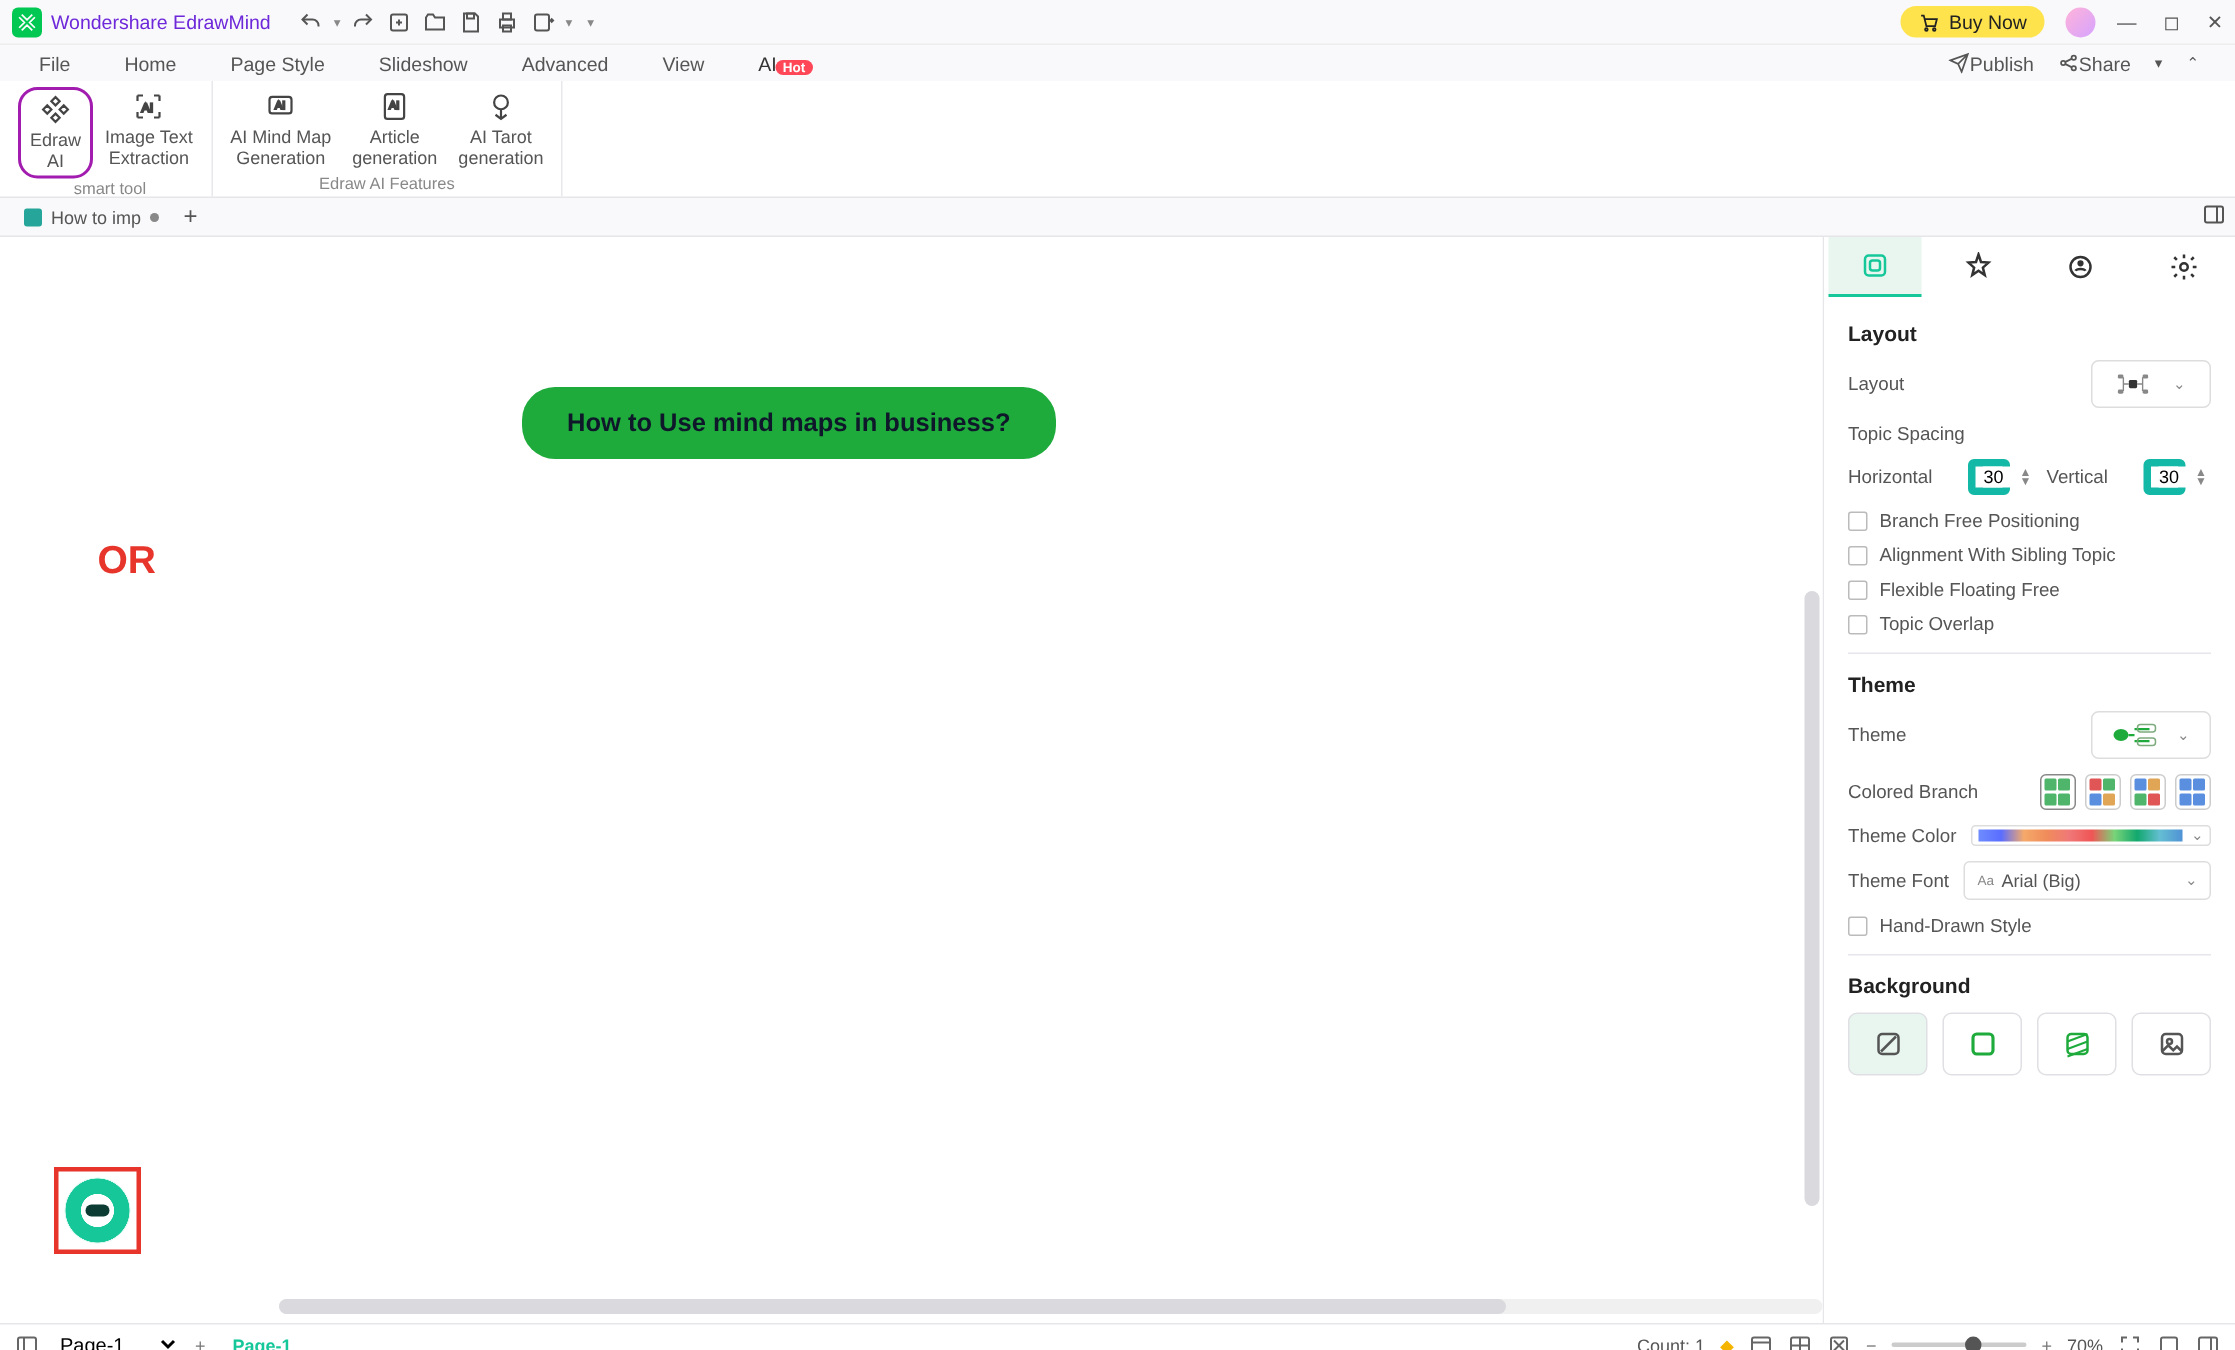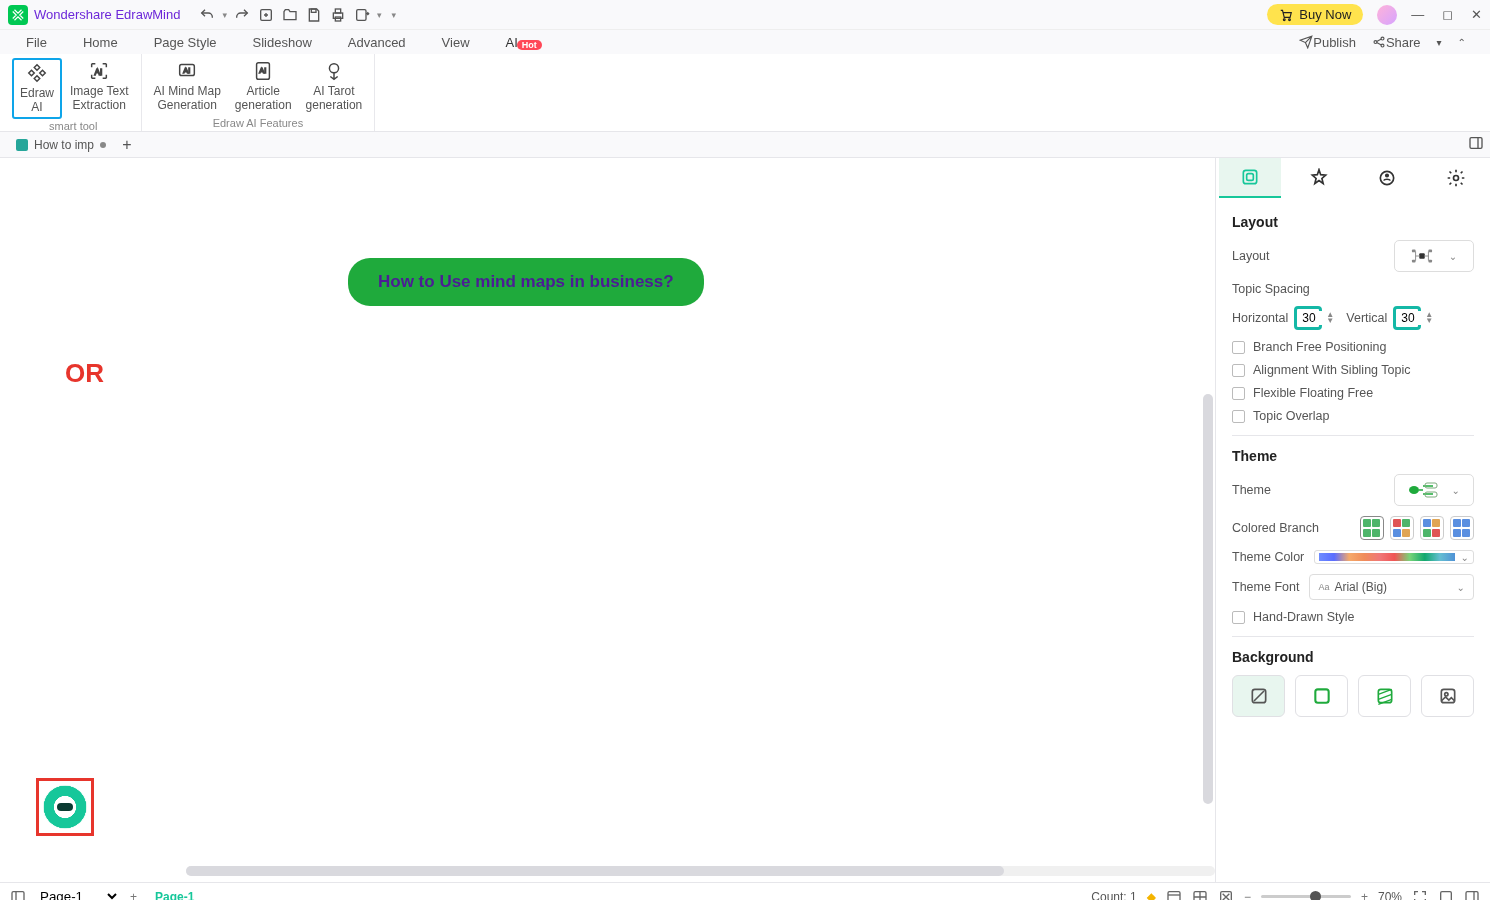--- a/index.html
+++ b/index.html
@@ -22,50 +22,50 @@
 .menubar .hot { position: absolute; top: -4px; right: -6px; background: #ff4757; color: #fff; font-size: 9px; padding: 0px 5px; border-radius: 7px; font-weight: bold; margin-top: 13px; }
 .menubar .right { margin-left: auto; display: flex; gap: 16px; align-items: center; padding-right: 16px; }
 .menubar .right .act { display: flex; align-items: center; gap: 0; cursor: pointer; color: #555; font-size: 13px; }
 
 .ribbon { height: 78px; background: #fff; border-bottom: 1px solid #e6e6ea; display: flex; padding-left: 6px; }
 .ribbon .group { border-right: 1px solid #e8e8ec; display: flex; flex-direction: column; align-items: center; padding: 4px 6px 2px; }
 .ribbon .group .items { display: flex; gap: 2px; flex: 1; }
 .ribbon .group .cap { font-size: 11px; color: #888; margin-top: 1px; }
 .ribbon .item { display: flex; flex-direction: column; align-items: center; padding: 2px 6px; cursor: pointer; text-align: center; line-height: 1.15; font-size: 12px; color: #555; }
 .ribbon .item .ic { width: 22px; height: 22px; display: flex; align-items: center; justify-content: center; margin-bottom: 3px; color: #555; }
-.ribbon .item.selected { border: 2px solid #0ea5e9; border-radius: 3px; }
+.ribbon .item.selected { border: 2px solid #a21caf; border-radius: 13px; }
 
 .doctabs { height: 26px; background: #f9f9fb; border-bottom: 1px solid #e6e6ea; display: flex; align-items: center; padding-left: 8px; }
 .doctabs .dtab { display: flex; align-items: center; gap: 6px; padding: 0 8px; height: 100%; font-size: 12px; color: #555; cursor: pointer; }
 .doctabs .dtab .dot { width: 6px; height: 6px; background: #888; border-radius: 50%; }
 .doctabs .dtab .ico { width: 12px; height: 12px; background: #26a69a; border-radius: 2px; }
 .doctabs .plus { width: 26px; text-align: center; cursor: pointer; color: #555; font-size: 16px; }
 .doctabs .rightico { margin-left: auto; margin-right: 6px; cursor: pointer; color: #555; }
 
 .main { display: flex; height: 724px; }
 .canvas { flex: 1; position: relative; background: #fff; overflow: hidden; }
-.topic { position: absolute; left: 348px; top: 100px; background: #1faa3c; color: #4c1d95; font-weight: bold; font-size: 17px; padding: 14px 30px; border-radius: 22px; cursor: pointer; }
+.topic { position: absolute; left: 348px; top: 100px; background: #1faa3c; color: #0f172a; font-weight: bold; font-size: 17px; padding: 14px 30px; border-radius: 22px; cursor: pointer; }
 .or-label { position: absolute; left: 65px; top: 200px; color: #e7352c; font-weight: 800; font-size: 26px; }
 .ai-fab-hl { position: absolute; left: 36px; bottom: 46px; border: 3px solid #e7352c; padding: 4px; }
 .ai-fab { width: 44px; height: 44px; background: radial-gradient(circle,#fff 0 35%, #16c79a 36% 68%, #d7f7ee 69% 100%); border-radius: 50%; cursor: pointer; display: flex; align-items: center; justify-content: center; }
 .ai-fab .eye { width: 16px; height: 8px; background: #0b3b32; border-radius: 4px; }
 .hscroll { position: absolute; left: 186px; right: 0; bottom: 6px; height: 10px; background: #f0f0f0; border-radius: 5px; }
 .hscroll .thumb { position: absolute; left: 0; width: 818px; height: 10px; background: #d9d9de; border-radius: 5px; cursor: pointer; }
 .vscroll { position: absolute; right: 2px; top: 236px; width: 10px; height: 410px; background: #d9d9de; border-radius: 5px; cursor: pointer; }
 
 .sidepanel { width: 275px; border-left: 1px solid #e6e6ea; display: flex; flex-direction: column; }
 .sidetabs { height: 40px; display: flex; align-items: center; justify-content: space-around; }
 .sidetabs .st { width: 62px; height: 100%; display: flex; align-items: center; justify-content: center; cursor: pointer; }
 .sidetabs .st.active { background: #e8f6ef; border-bottom: 2px solid #16c79a; color: #16c79a; }
 .sidebody { flex: 1; overflow: hidden; padding: 10px 16px; }
 .sidebody h4 { font-size: 14px; font-weight: bold; margin: 6px 0 10px; color: #222; }
 .row { display: flex; align-items: center; margin: 10px 0; font-size: 12.5px; color: #555; }
 .row .lab { flex: 0 0 auto; }
 .drop { margin-left: auto; width: 80px; height: 32px; border: 1px solid #ddd; border-radius: 5px; display: flex; align-items: center; justify-content: space-evenly; cursor: pointer; background: #fff; }
-.numinp { width: 28px; height: 24px; border: 3px solid #14b8a6; border-radius: 4px; display: flex; align-items: center; padding: 0 5px; margin-left: 6px; }
+.numinp { width: 28px; height: 24px; border: 5px solid #14b8a6; border-radius: 4px; display: flex; align-items: center; padding: 0 5px; margin-left: 24px; }
 .numinp input { width: 24px; border: none; font-size: 12px; outline: none; }
 .numinp .ar { font-size: 8px; line-height: 6px; color: #888; cursor: pointer; }
 .chk { display: flex; align-items: center; gap: 8px; margin: 9px 0; font-size: 12.5px; color: #555; }
 .chk .box { width: 13px; height: 13px; border: 1px solid #bbb; border-radius: 2px; cursor: pointer; }
 .sep { height: 1px; background: #e6e6ea; margin: 12px 0; }
 .swatches { display: flex; gap: 6px; margin-left: auto; }
 .sw { width: 24px; height: 24px; border: 1px solid #ccc; border-radius: 4px; cursor: pointer; display: flex; flex-wrap: wrap; padding: 2px; gap: 1px; }
 .sw .c { width: 8px; height: 8px; border-radius: 1px; }
 .themecol { flex: 1; height: 14px; border: 1px solid #ddd; border-radius: 3px; margin-left: 10px; display: flex; align-items: center; padding: 0 4px; cursor: pointer; }
 .themecol .strip { flex: 1; height: 8px; background: linear-gradient(90deg,#6e8cff,#5a6dff,#f5a96a,#f08c5a,#f07878,#f05555,#78d478,#12a86e,#64bed2,#5092d6); }

